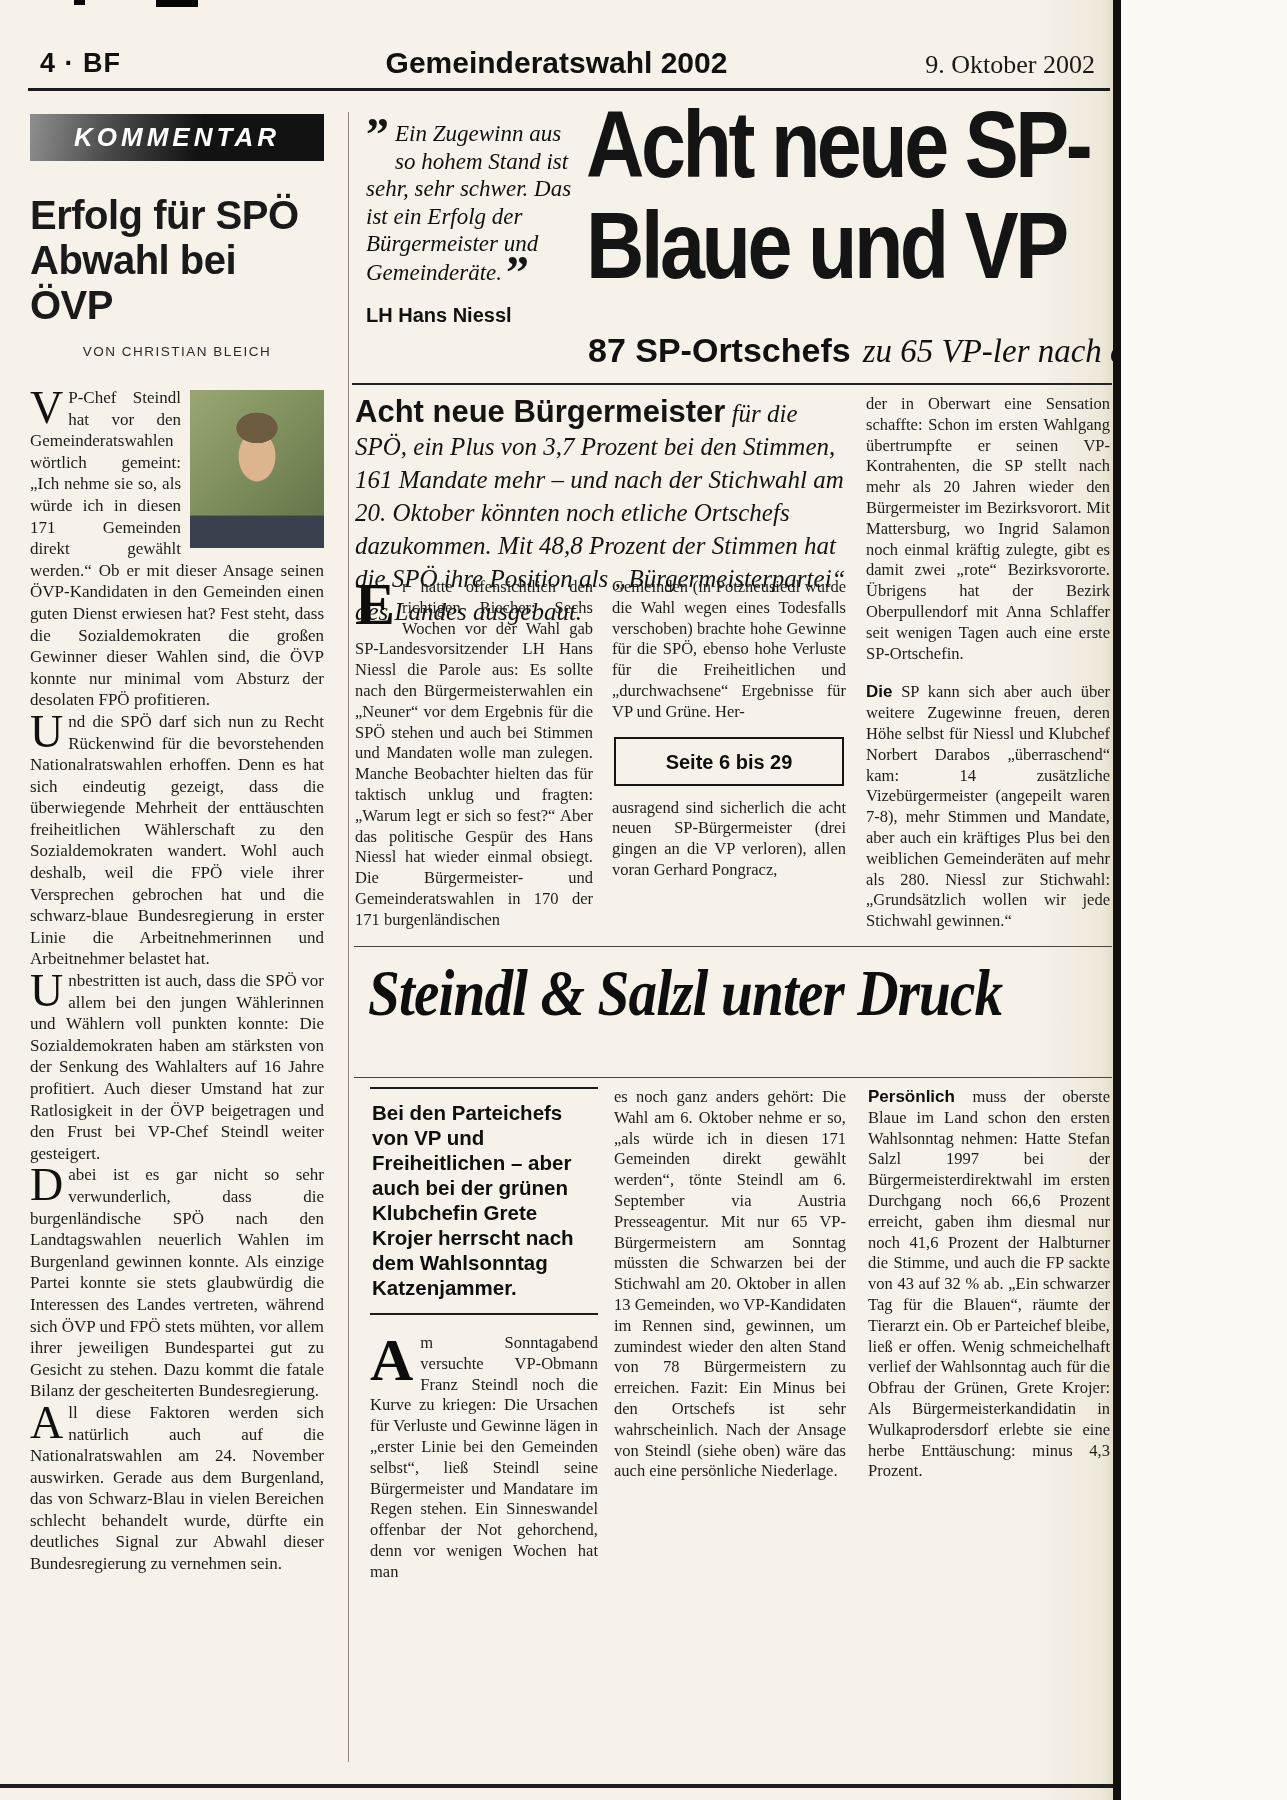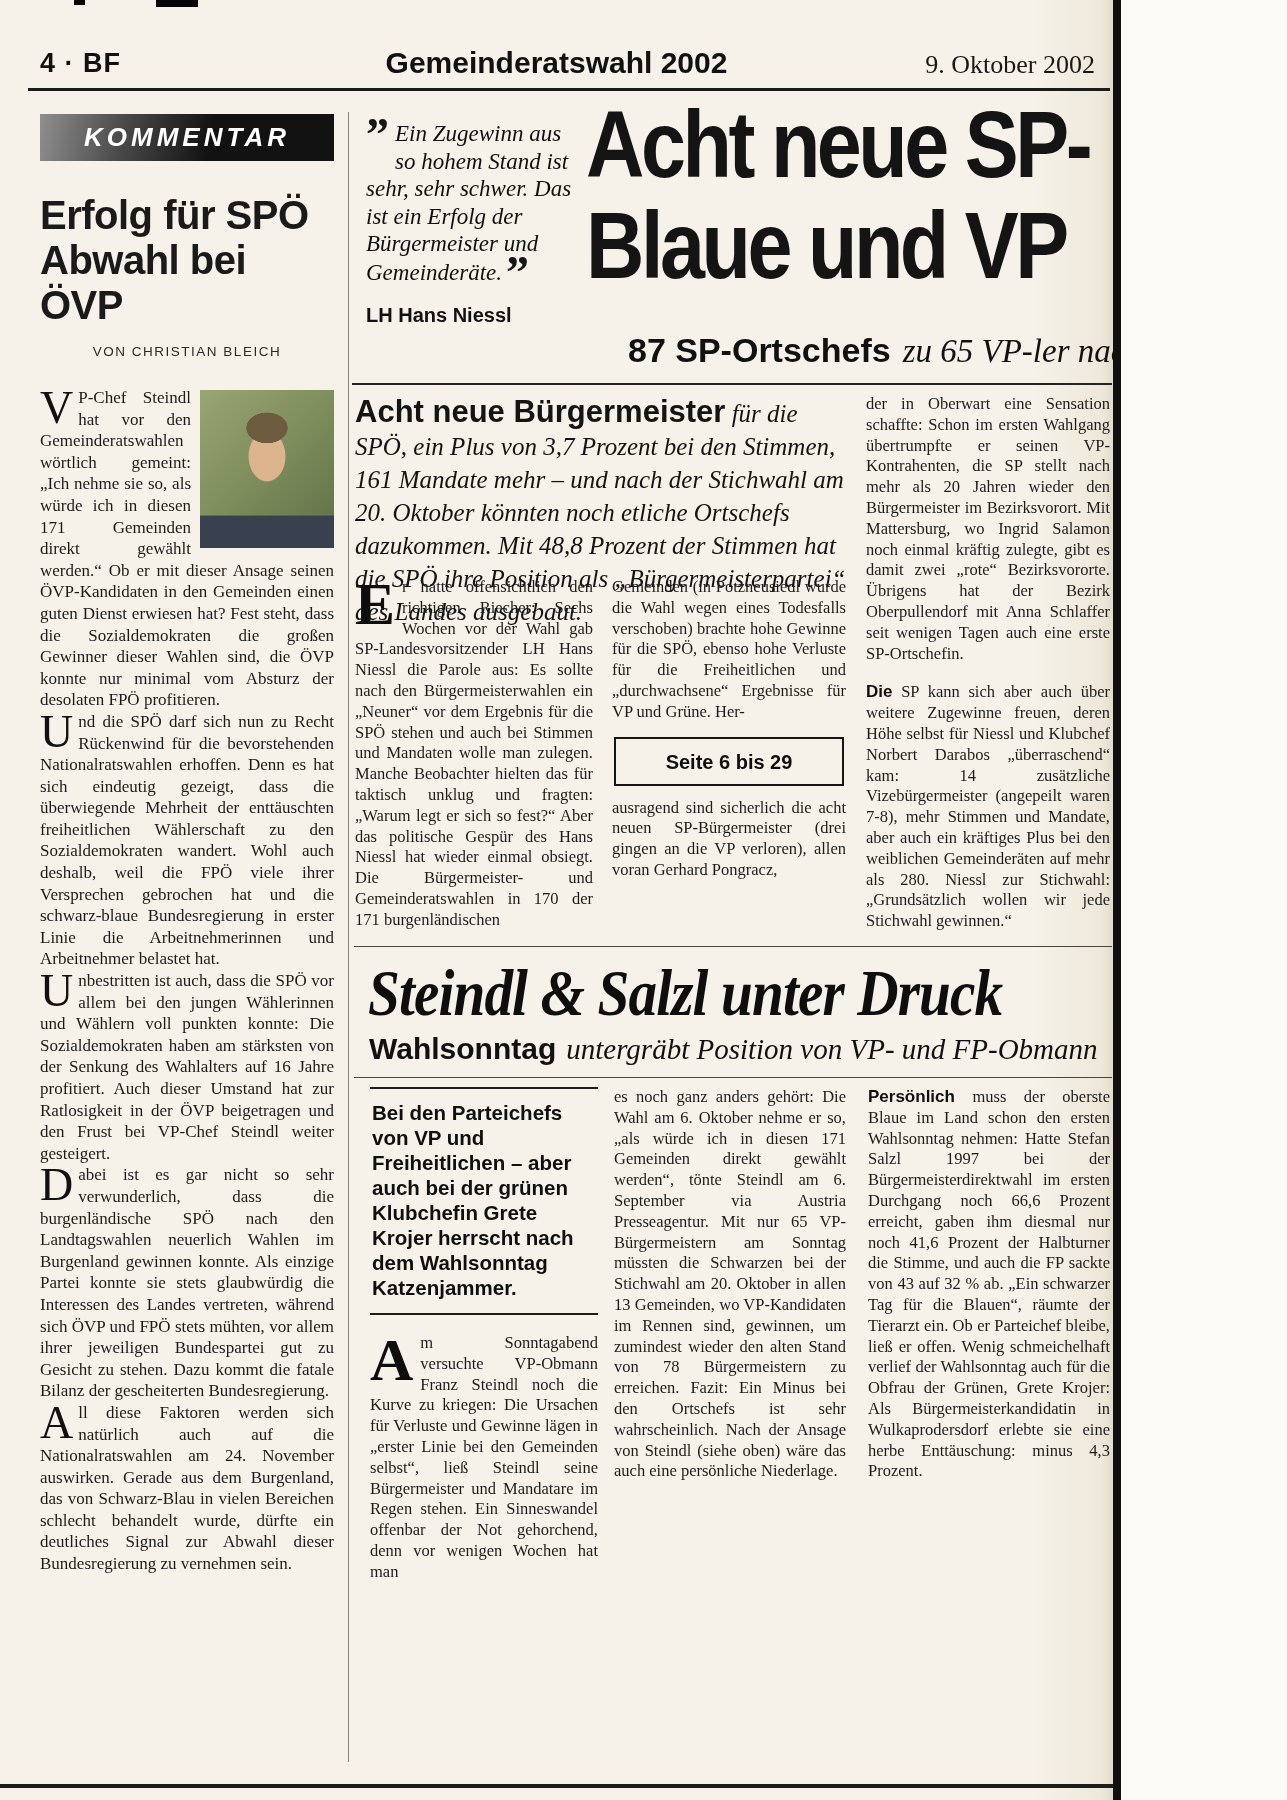--- a/index.html
+++ b/index.html
@@ -22,21 +22,21 @@
   
   .hdr-left { position:absolute; left:40px; top:48px; font:bold 27px "Liberation Sans",sans-serif; letter-spacing:1px; color:#111; }
   .hdr-center { position:absolute; left:0; top:46px; width:1113px; text-align:center; font:bold 30px "Liberation Sans",sans-serif; color:#111; }
   .hdr-right { position:absolute; right:18px; top:50px; font:26px "Liberation Serif",serif; color:#181818; }
   .hdr-rule { position:absolute; left:28px; top:88px; width:1082px; height:3px; background:#1b1b1b; }
 
   
   .v-sep { position:absolute; left:348px; top:112px; width:1px; height:1650px; background:#8d8779; }
 
   
-  .kommentar { position:absolute; left:40px; top:114px; width:294px; }
+  .kommentar { position:absolute; left:30px; top:114px; width:294px; }
   .k-box { height:47px; background:linear-gradient(100deg,#8f8f8f 0%,#4a4a4a 28%,#121212 58%);
            display:flex; align-items:center; justify-content:center; }
   .k-box span { color:#fff; font:italic bold 26px "Liberation Sans",sans-serif; letter-spacing:4px; }
   .k-title { margin-top:32px; text-align:left; font:bold 40px/45px "Liberation Sans",sans-serif; color:#1a1a1a; letter-spacing:-0.5px; }
   .k-byline { margin-top:16px; text-align:center; font:13.5px "Liberation Sans",sans-serif; letter-spacing:1.5px; color:#2a2a2a; }
   .k-body { margin-top:28px; font:17px/21.6px "Liberation Serif",serif; text-align:justify; color:#1b1b1b; }
   .k-body p { margin:0; }
   .dc2 { float:left; font:46px/38px "Liberation Serif",serif; padding:2px 5px 0 0; color:#111; }
   .photo {
     float:right; width:134px; height:158px; margin:3px 0 6px 9px;
@@ -54,21 +54,21 @@
   .q-open { float:left; padding-right:6px; }
   .q-text { font:italic 23px/27.5px "Liberation Serif",serif; color:#101010; }
   .q-close { padding-left:4px; vertical-align:-8px; }
   .q-attr { margin-top:16px; font:bold 20px "Liberation Sans",sans-serif; color:#111; }
 
   
   .headline { position:absolute; left:586px; top:94px; width:640px; }
   .hl-line { font:bold 94px/101px "Liberation Sans",sans-serif; color:#141414;
              letter-spacing:-4px; white-space:nowrap; transform:scaleX(0.86); transform-origin:0 0; }
   .subhead { position:absolute; left:588px; top:331px; white-space:nowrap; }
-  .sh-bold { font:bold 34px "Liberation Sans",sans-serif; color:#111;margin-left:40px; }
+  .sh-bold { font:bold 34px "Liberation Sans",sans-serif; color:#111; }
   .sh-rest { font:italic 33px "Liberation Serif",serif; color:#111; margin-left:12px; }
   .rule-a { position:absolute; left:352px; top:383px; width:760px; height:2px; background:#242424; }
 
   
   .lead { position:absolute; left:355px; top:394px; width:496px; font:italic 25px/33px "Liberation Serif",serif; color:#141414; }
   .lead-b { font:bold 31px "Liberation Sans",sans-serif; font-style:normal; }
   .article-body { font:16.5px/20.8px "Liberation Serif",serif; text-align:justify; color:#1c1c1c; }
   .article-body p { margin:0; }
   .article-body p + p { margin-top:18px; }
   .m-col1 { position:absolute; left:355px; top:577px; width:238px; }
@@ -178,23 +178,20 @@
       <p>der in Oberwart eine Sensation schaffte: Schon im ersten Wahlgang übertrumpfte er seinen VP-Kontrahenten, die SP stellt nach mehr als 20 Jahren wieder den Bürgermeister im Bezirksvorort. Mit Mattersburg, wo Ingrid Salamon noch einmal kräftig zulegte, gibt es damit zwei „rote“ Bezirksvororte. Übrigens hat der Bezirk Oberpullendorf mit Anna Schlaffer seit wenigen Tagen auch eine erste SP-Ortschefin.</p>
       <p>
         <span class="lead-in">Die</span>
         <span>SP kann sich aber auch über weitere Zugewinne freuen, deren Höhe selbst für Niessl und Klubchef Norbert Darabos „überraschend“ kam: 14 zusätzliche Vizebürgermeister (angepeilt waren 7-8), mehr Stimmen und Mandate, aber auch ein kräftiges Plus bei den weiblichen Gemeinderäten auf mehr als 280. Niessl zur Stichwahl: „Grundsätzlich wollen wir jede Stichwahl gewinnen.“</span>
       </p>
     </div>
 
     <div class="second">
       <div class="s-rule-top"></div>
       <div class="s-headline">Steindl &amp; Salzl unter Druck</div>
-      <div class="s-subhead">
-        <span class="s-sub-bold">Wahlsonntag</span><span class="s-sub-rest">untergräbt Position von VP- und FP-Obmann</span>
-      </div>
       <div class="s-rule-mid"></div>
 
       <div class="s-col1">
         <div class="s-intro">Bei den Parteichefs von VP und Freiheitlichen – aber auch bei der grünen Klubchefin Grete Krojer herrscht nach dem Wahlsonntag Katzenjammer.</div>
         <div class="article-body">
           <p>
             <span class="dc3">A</span><span>m Sonntagabend versuchte VP-Obmann Franz Steindl noch die Kurve zu kriegen: Die Ursachen für Verluste und Gewinne lägen in „erster Linie bei den Gemeinden selbst“, ließ Steindl seine Bürgermeister und Mandatare im Regen stehen. Ein Sinneswandel offenbar der Not gehorchend, denn vor wenigen Wochen hat man</span>
           </p>
         </div>
       </div>

